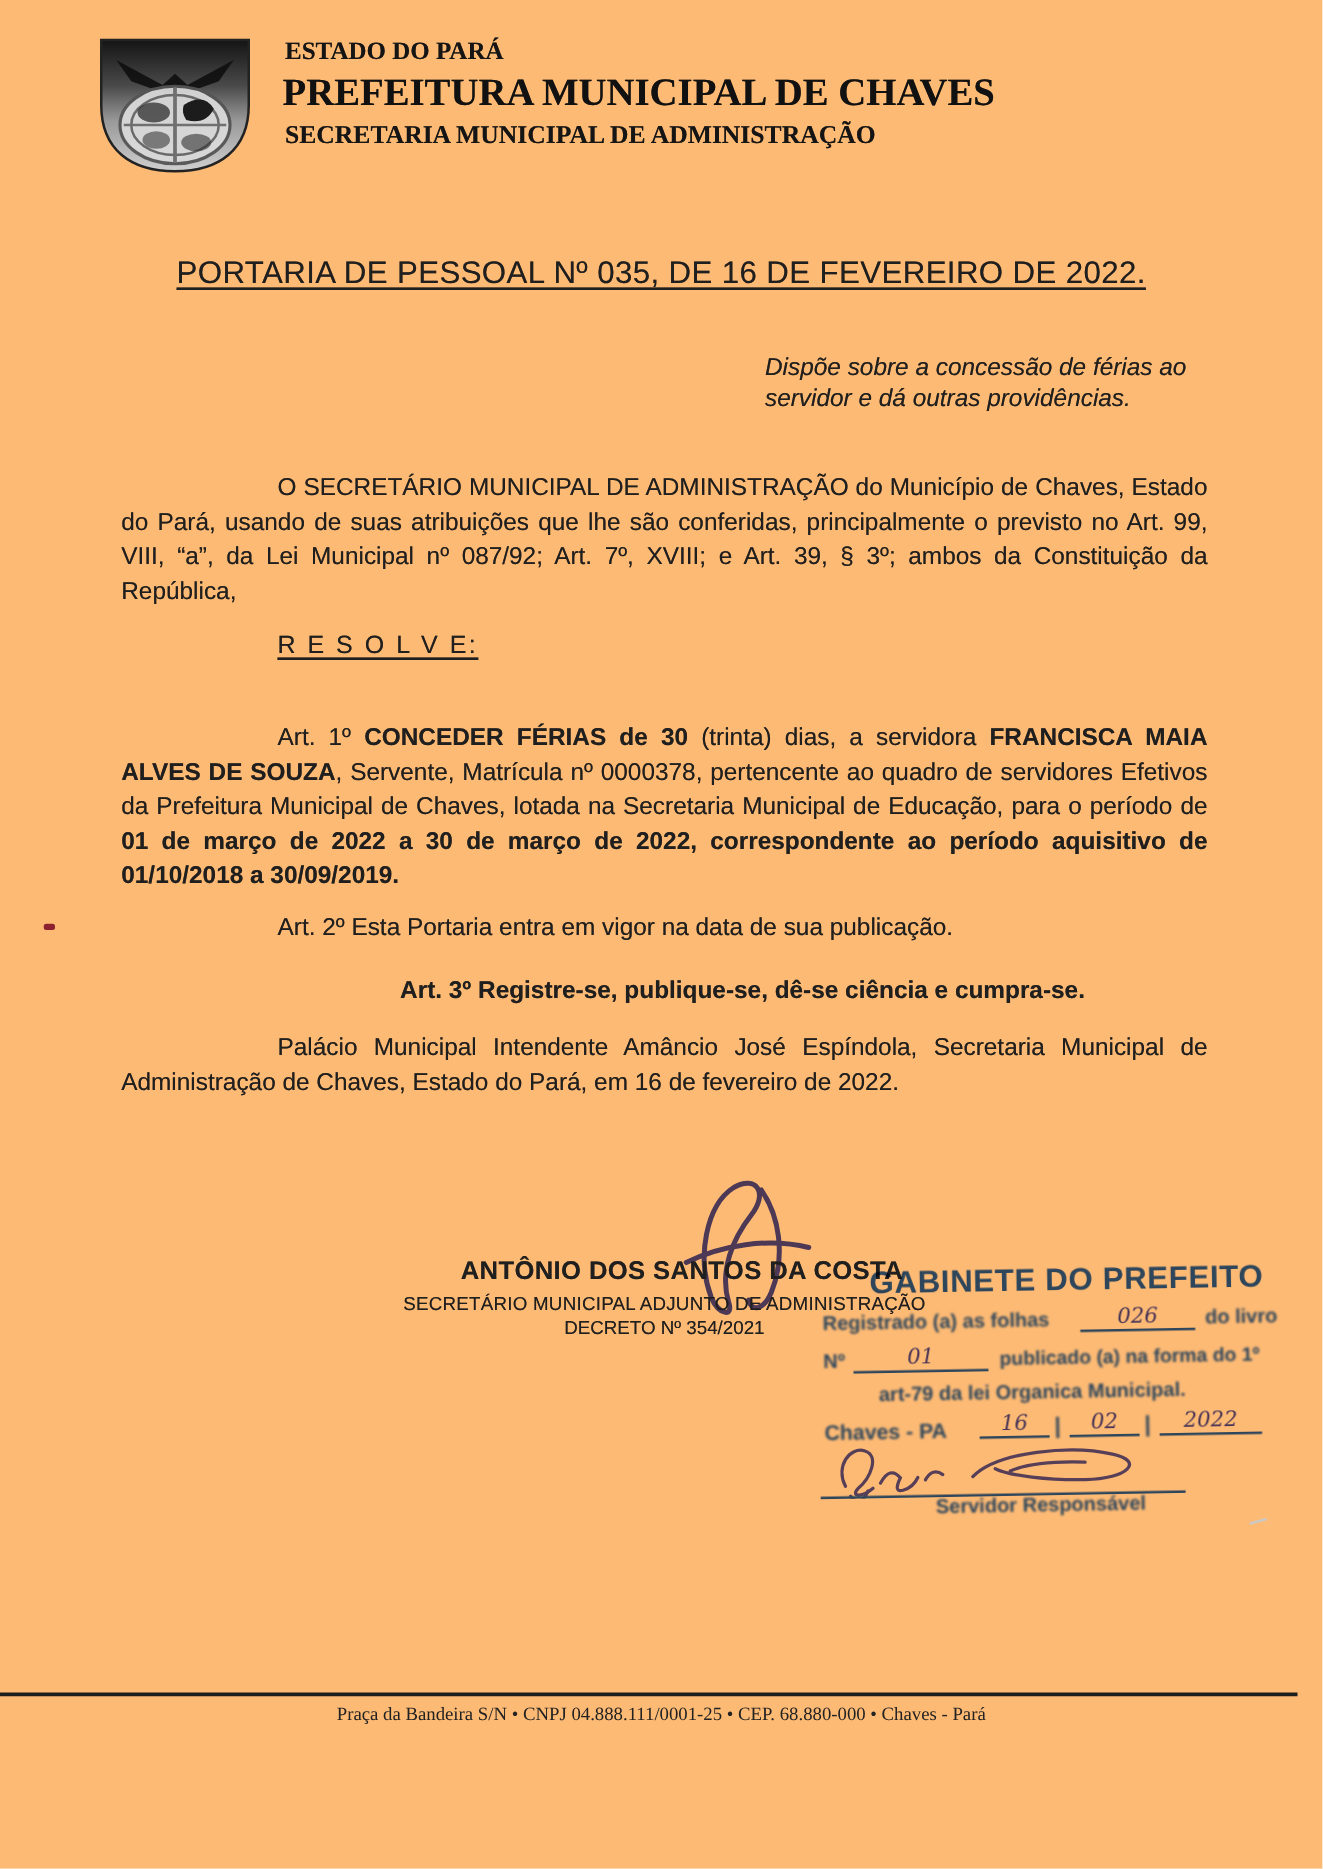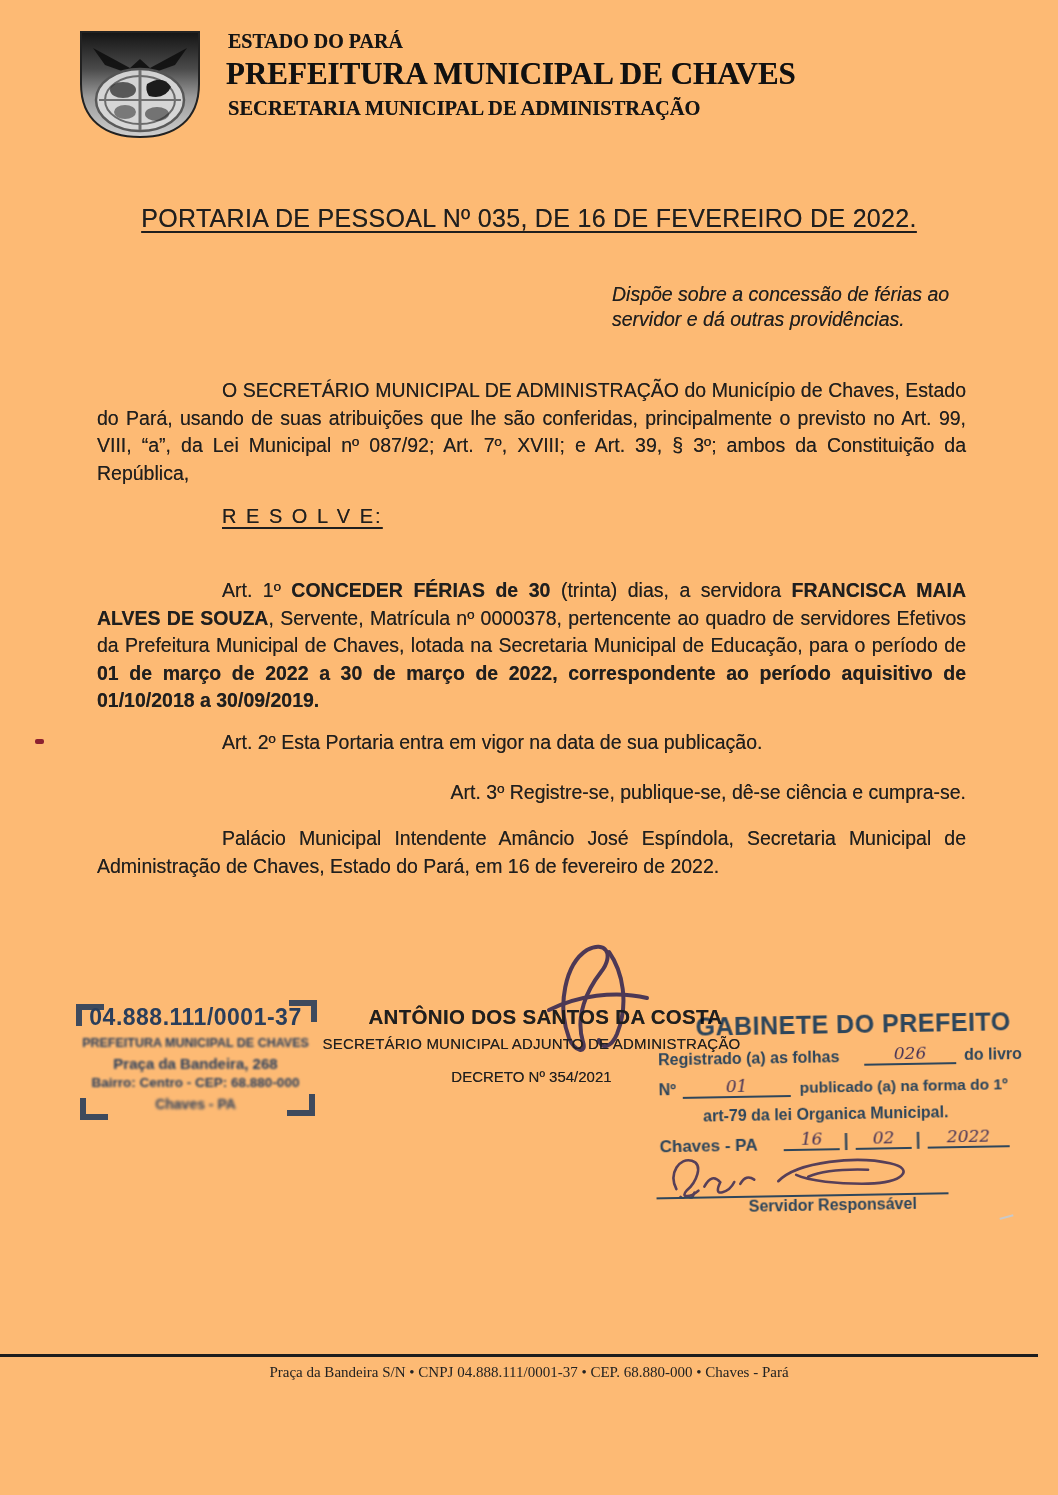--- a/index.html
+++ b/index.html
@@ -37,29 +37,29 @@
     font-size:19.5px;line-height:27.6px;text-align:justify;
   }
   .ind{text-indent:125px;}
   .preamble{top:377px;}
   .resolve{
     left:222px;top:505px;font-size:20px;letter-spacing:2px;
     text-decoration:underline;text-underline-offset:4px;
   }
   .art1{top:577px;}
   .art2{top:729px;text-align:left;}
-  .art3{top:779px;text-align:right;}
+  .art3{top:779px;text-align:center;font-weight:bold;}
   .closing{top:825px;}
   .b{font-weight:700;}
 
   
   .sigblock{left:97px;top:1005px;width:869px;text-align:center;}
   .sig-name{font-size:20.5px;font-weight:700;letter-spacing:.3px;margin-left:28px;}
   .sig-role{font-size:15px;margin-top:6px;letter-spacing:.2px;}
-  .sig-decree{font-size:15px;margin-top:16px;}
+  .sig-decree{font-size:15px;margin-top:2px;}
   .sig-scribble{left:535px;top:938px;width:125px;height:118px;mix-blend-mode:multiply;}
 
   
   .stamp{mix-blend-mode:multiply;}
   .cnpj-stamp{
     left:78px;top:1000px;width:235px;height:122px;
     color:#2a55c8;font-weight:700;
   }
   .cnpj-stamp .corner{position:absolute;width:22px;height:16px;filter:blur(.6px);opacity:.9;}
   .corner.tl{left:-2px;top:4px;border-left:6px solid;border-top:6px solid;}
@@ -160,31 +160,20 @@
       <path d="M14,72 C42,58 80,52 112,60"></path>
       <path d="M74,14 C88,34 94,66 82,96 C76,110 66,112 64,102"></path>
     </g>
   </svg>
   <div class="abs sigblock">
     <div class="sig-name doc">ANTÔNIO DOS SANTOS DA COSTA</div>
     <div class="sig-role doc">SECRETÁRIO MUNICIPAL ADJUNTO DE ADMINISTRAÇÃO</div>
     <div class="sig-decree doc">DECRETO Nº 354/2021</div>
   </div>
 
-  <div class="abs stamp cnpj-stamp">
-    <div class="corner tl"></div>
-    <div class="corner tr"></div>
-    <div class="corner bl"></div>
-    <div class="corner br"></div>
-    <div class="abs cnpj-num">04.888.111/0001-37</div>
-    <div class="abs cnpj-l2">PREFEITURA MUNICIPAL DE CHAVES</div>
-    <div class="abs cnpj-l3">Praça da Bandeira, 268</div>
-    <div class="abs cnpj-l4">Bairro: Centro - CEP: 68.880-000</div>
-    <div class="abs cnpj-l5">Chaves - PA</div>
-  </div>
 
   <div class="abs stamp gab-stamp">
     <div class="st gab-title">GABINETE DO PREFEITO</div>
     <div class="st gab-l2a">Registrado (a) as folhas</div>
     <div class="fill fill-folhas">026</div>
     <div class="st gab-l2b">do livro</div>
     <div class="st gab-l3a">Nº</div>
     <div class="fill fill-livro">01</div>
     <div class="st gab-l3b">publicado (a) na forma do 1º</div>
     <div class="st gab-l4">art-79 da lei Organica Municipal.</div>
@@ -202,17 +191,17 @@
         <path d="M120,30 C140,10 200,6 232,14 C258,20 244,34 210,34 C180,34 150,30 138,24"></path>
         <path d="M150,26 q20,-8 60,-6"></path>
         <path d="M36,40 q-6,14 -14,4"></path>
       </g>
     </svg>
     <div class="gab-sig-line"></div>
     <div class="st gab-resp">Servidor Responsável</div>
   </div>
 
   <div class="abs footer-rule"></div>
-  <div class="abs footer-text">Praça da Bandeira S/N   •   CNPJ 04.888.111/0001-37   •   CEP. 68.880-000   •   Chaves - Pará</div>
+  <div class="abs footer-text">Praça da Bandeira S/N   •   CNPJ 04.888.111/0001-25   •   CEP. 68.880-000   •   Chaves - Pará</div>
 
   <div class="abs ink-speck"></div>
   <div class="abs scan-artifact"></div>
 </div>
 
 </body></html>

